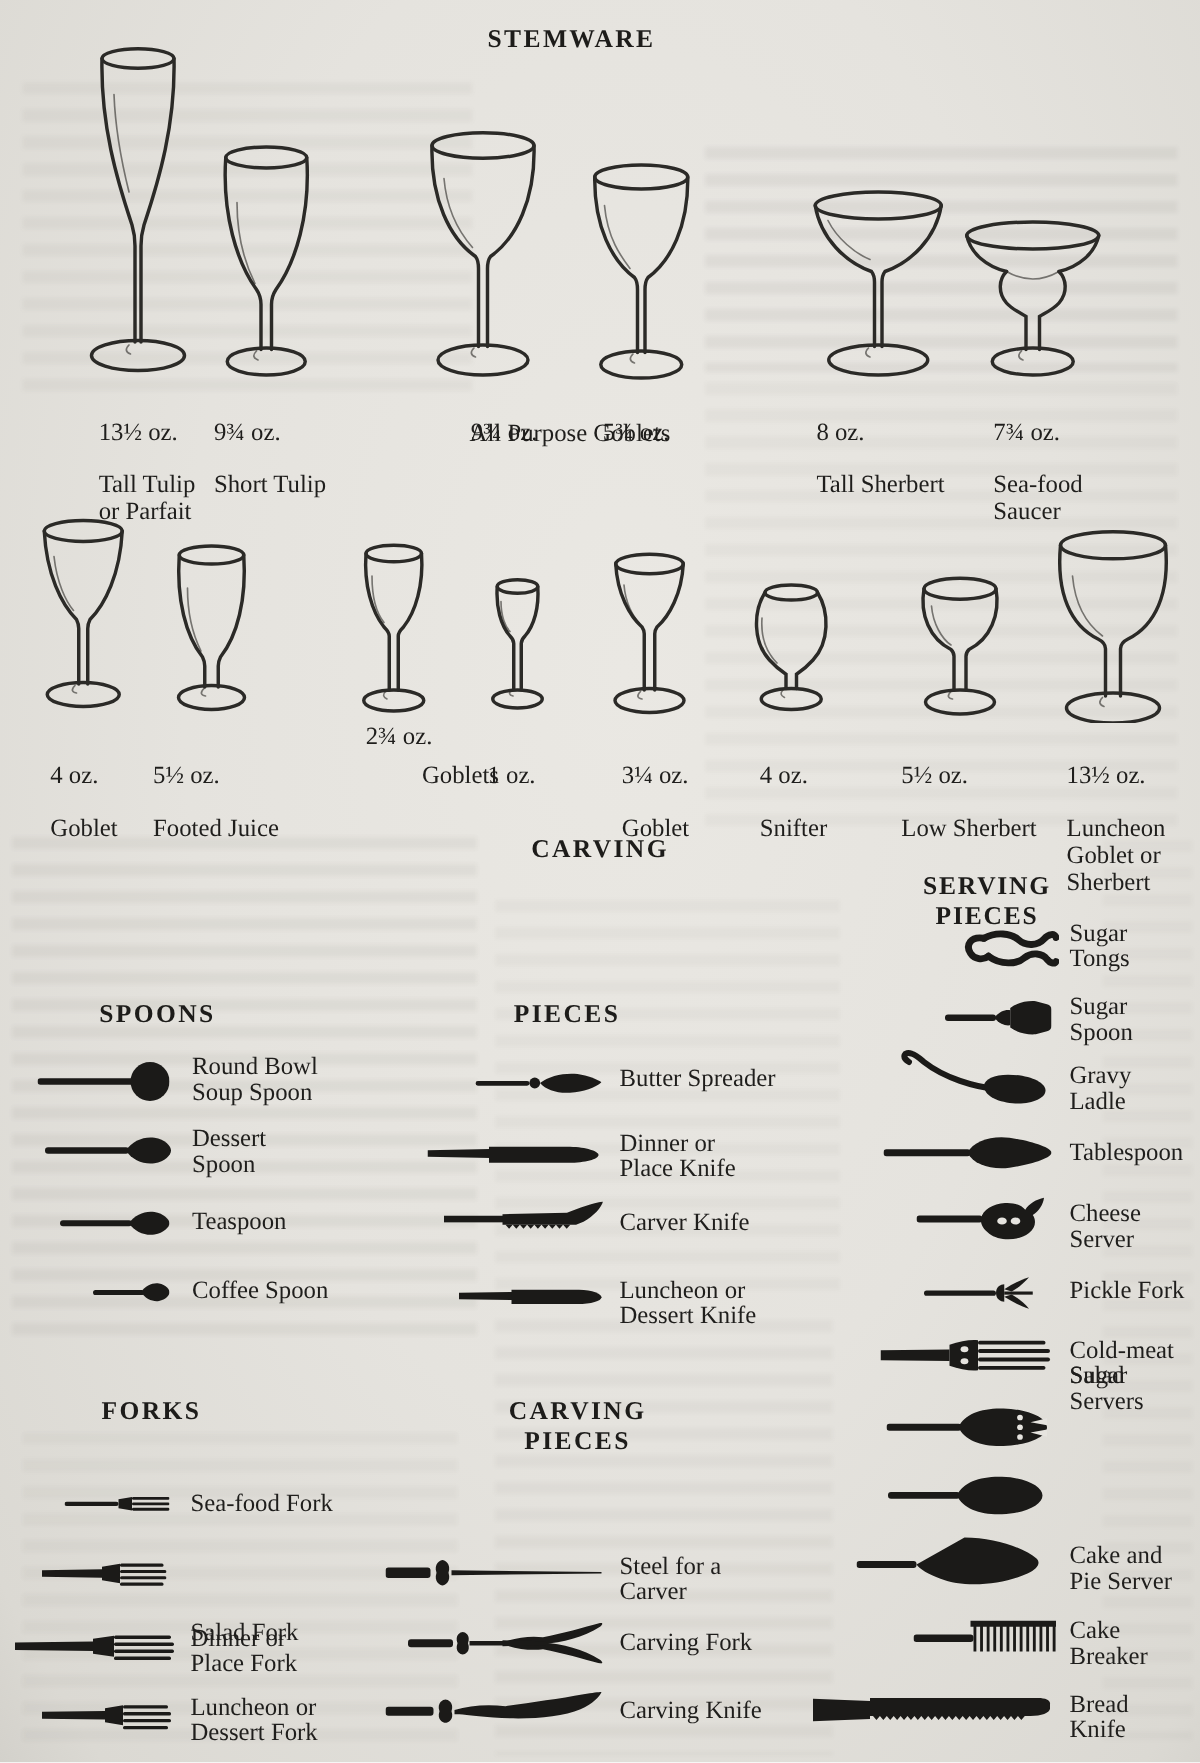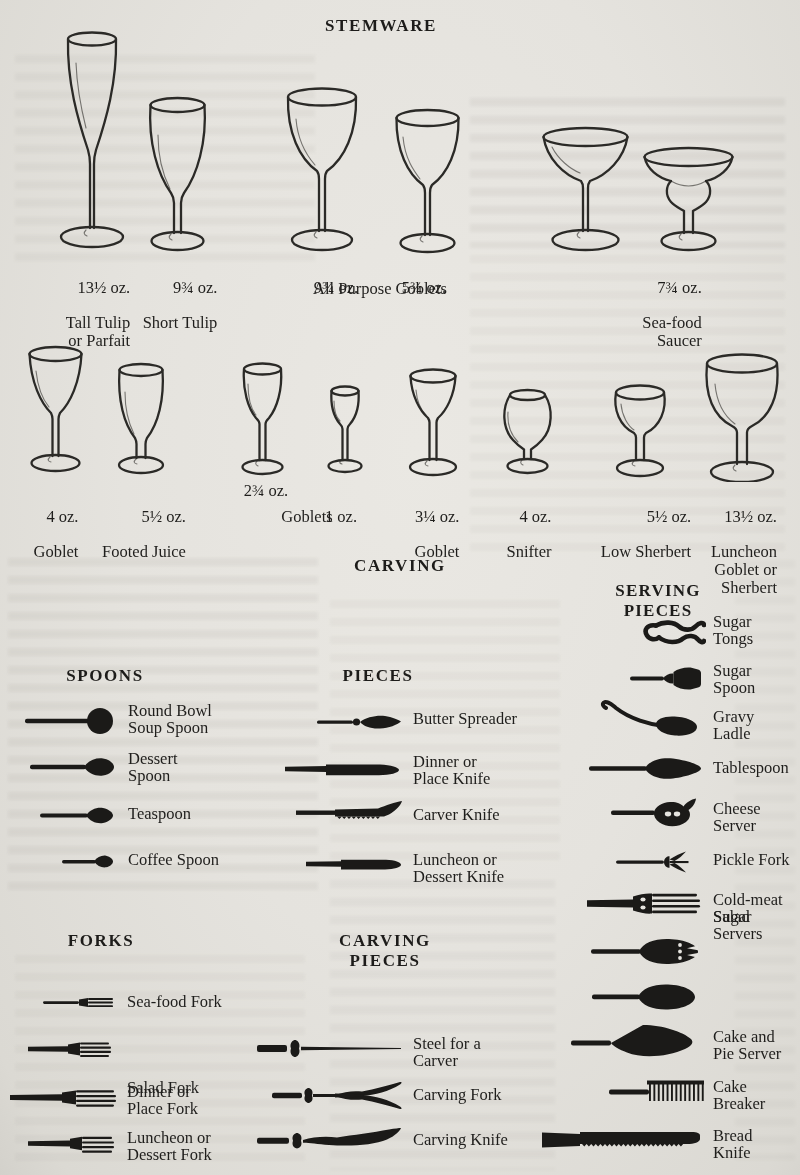--- a/index.html
+++ b/index.html
@@ -7,21 +7,21 @@
        font-family:"Liberation Serif","DejaVu Serif",serif;}
   .page{position:relative;width:800px;height:1175px;
         background:radial-gradient(ellipse at 52% 38%, #eae8e3 0%, #e5e3de 50%, #dbd9d3 92%, #d3d1cb 100%);
         color:#201f1d;}
   .ghost{position:absolute;pointer-events:none;
          background:repeating-linear-gradient(to bottom, rgba(104,99,90,0.10) 0 8px, rgba(104,99,90,0) 8px 18px);
          filter:blur(1.4px);}
   .h-caps{position:absolute;transform:translateX(-50%);
           font-weight:600;font-size:17px;line-height:20px;letter-spacing:1.6px;
           color:#1d1c1a;white-space:pre-line;text-align:center;}
-  .glab{position:absolute;transform:translateX(-50%);text-align:right;
+  .glab{position:absolute;transform:translateX(-50%);text-align:left;
         font-size:16.5px;line-height:17.8px;color:#1f1e1c;white-space:pre-line;}
   .lab{position:absolute;font-size:16.5px;line-height:16.6px;color:#1f1e1c;white-space:pre-line;}
   .glass,.icon{position:absolute;}
   .glass svg{display:block;width:100%;height:100%;}
   .icon svg{display:block;width:100%;height:100%;}
   .gl{stroke:#2b2a27;stroke-width:2.3;fill:none;stroke-linecap:round;}
   .gl2{stroke:#2b2a27;stroke-width:1.1;fill:none;stroke-linecap:round;opacity:.6;}
   .fw{fill:#1b1a18;}
   .fwp{fill:#e6e4df;}
   .fws{stroke:#1b1a18;fill:none;stroke-linecap:round;}
@@ -110,21 +110,24 @@
     <div>Tall Tulip
 or Parfait</div></div>
   <div class="glab" style="left:180px;top:261px">
     <div>9¾ oz.</div>
     <div>Short Tulip</div></div>
   <div class="glab" style="left:336px;top:261px">
     <div>9¾ oz.</div></div>
   <div class="glab" style="left:424px;top:261px">
     <div>5¾ oz.</div></div>
   <div class="glab" style="left:380px;top:280px">All Purpose Goblets</div>
-  <div class="glab" style="left:672px;top:261px">
+  <div class="glab" style="left:587px;top:261px">
+    <div>8 oz.</div>
+    <div>Tall Sherbert</div></div>
+  <div class="glab" style="left:692px;top:261px">
     <div>7¾ oz.</div>
     <div>Sea-food
 Saucer</div></div>
 
   <div class="glass" style="left:24px;top:345px;width:63px;height:137px">
     <svg viewBox="0 0 63 137">
         <ellipse class="gl" cx="31.5" cy="9" rx="26" ry="7"></ellipse>
       <path class="gl" d="M5.5,9 C7,38 17,58 27,68 C28,70 28.5,72 28.5,74 L28.5,111"></path>
       <path class="gl" d="M57.5,9 C56,38 46,58 36,68 C35,70 34.5,72 34.5,74 L34.5,111"></path>
       <ellipse class="gl" cx="31.5" cy="118" rx="24" ry="8"></ellipse>

